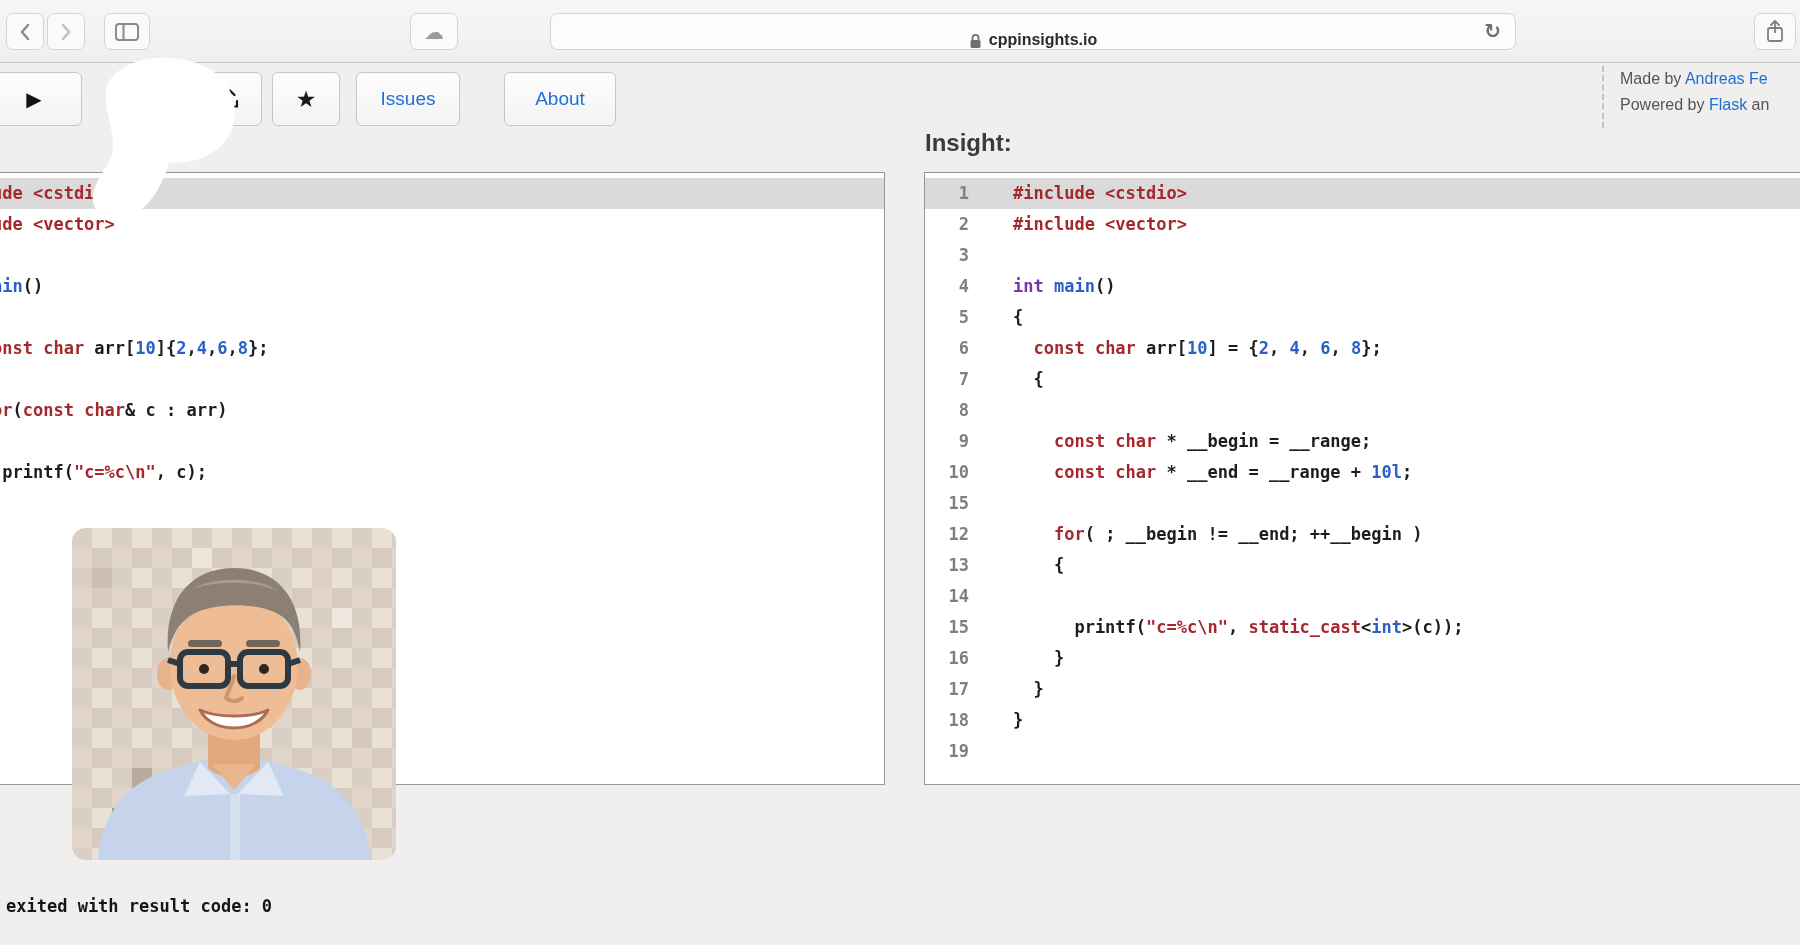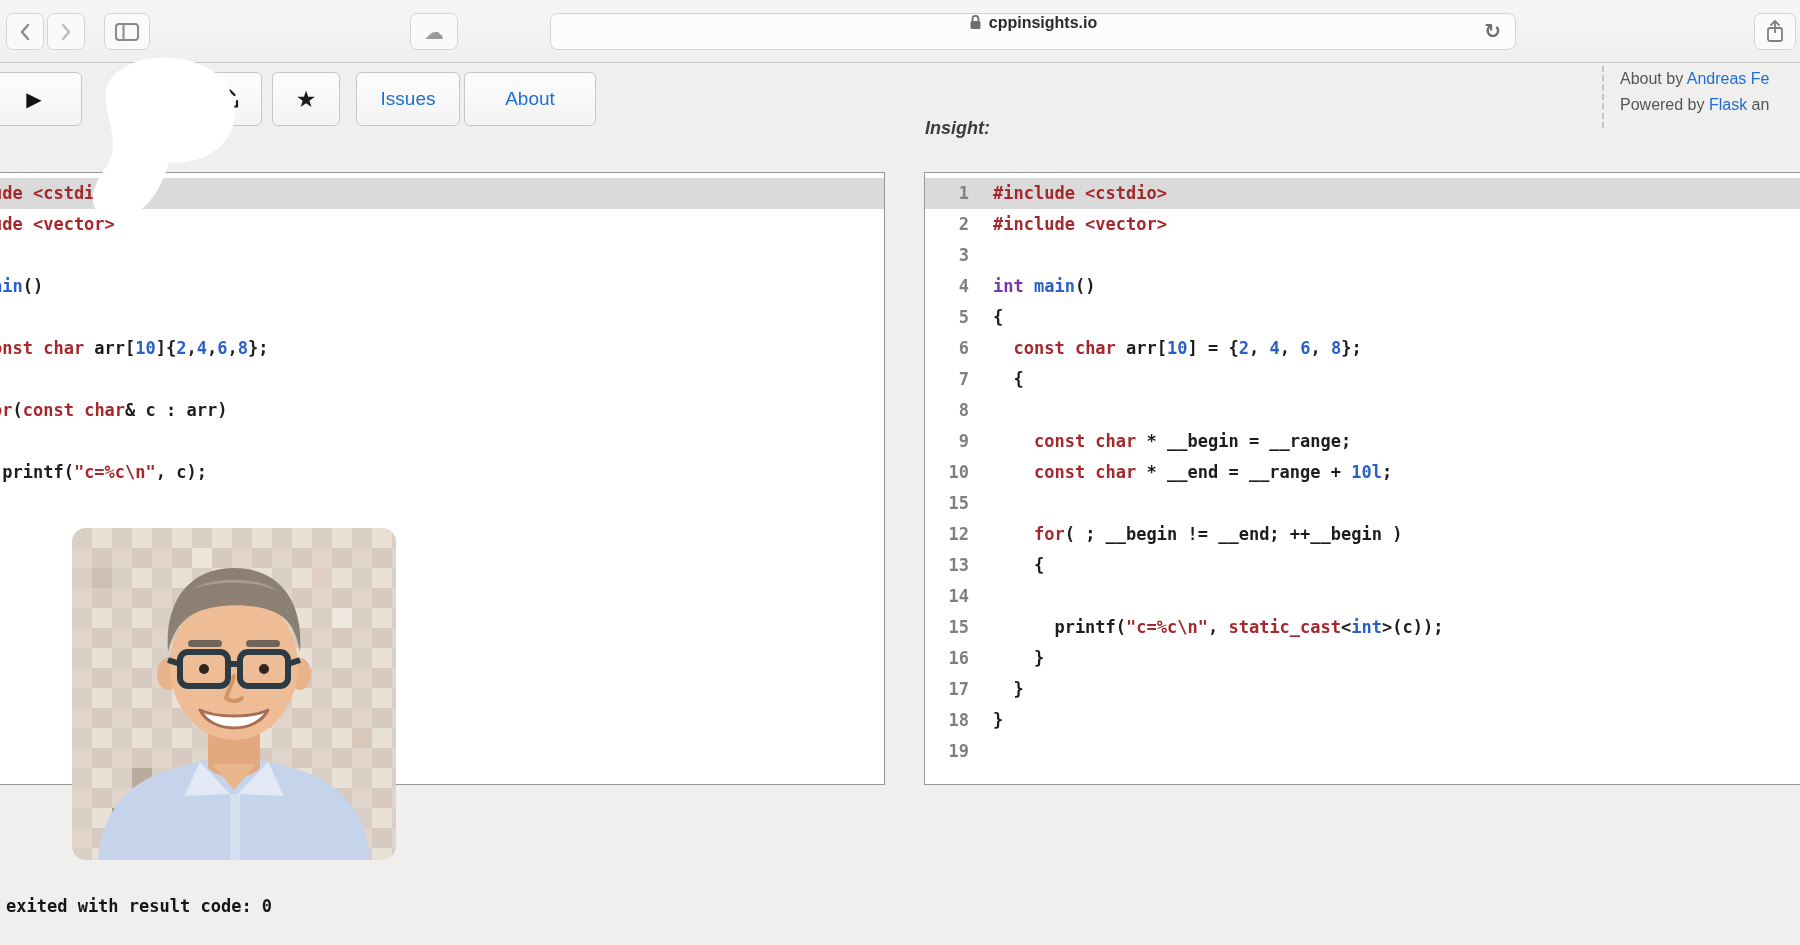--- a/index.html
+++ b/index.html
@@ -24,21 +24,21 @@
   .btn-back    { left: 6px;    width: 38px; }
   .btn-forward { left: 47px;   width: 38px; }
   .btn-sidebar { left: 104px;  width: 46px; }
   .btn-cloud   { left: 410px;  width: 48px; }
   .btn-share   { left: 1754px; width: 42px; }
   .glyph-cloud { font-family: "DejaVu Sans", sans-serif; font-size: 20px; color: #9b9b9b; }
 
   .url-field {
     position: absolute; left: 550px; top: 13px; width: 966px; height: 37px;
     background: #fdfcfb; border: 1px solid #d6d2cf; border-radius: 8px;
-    display: flex; align-items: flex-start; justify-content: center;
+    display: flex; align-items: flex-end; justify-content: center;
     font-size: 16px; color: #2b2b2b; font-weight: 600;
   }
   .url-field .lock { margin-right: 7px; display: inline-flex; }
   .url-reload {
     position: absolute; right: 14px; top: 5px;
     font-family: "DejaVu Sans", sans-serif; font-size: 20px; color: #6f6f6f;
     cursor: default;
   }
 
   
@@ -46,57 +46,57 @@
     position: absolute; top: 72px; height: 54px;
     border: 1px solid #c3c8cf; border-radius: 6px;
     background: linear-gradient(#fdfdfd, #f3f3f3);
     display: flex; align-items: center; justify-content: center;
     font-size: 19px; color: var(--link-blue, #1d6fd4);
   }
   .btn-play   { left: -14px; width: 96px; }
   .btn-upload { left: 198px; width: 64px; }
   .btn-star   { left: 272px; width: 68px; }
   .btn-issues { left: 356px; width: 104px; }
-  .btn-about  { left: 464px; width: 132px; text-align: center; }
+  .btn-about  { left: 504px; width: 112px; text-align: center; }
   .glyph-play { font-family: "DejaVu Sans", sans-serif; font-size: 20px; color: #141414; }
   .glyph-star { font-family: "DejaVu Sans", sans-serif; font-size: 23px; color: #1a1a1a; }
 
   .credits {
     position: absolute; left: 1602px; top: 66px; width: 200px; height: 62px;
     border-left: 2px dashed #c6c3c0; padding-left: 16px;
     font-size: 16px; color: #555; line-height: 26px; white-space: nowrap;
   }
   .credits a { color: var(--link-blue, #1d6fd4); text-decoration: none; }
 
   
   .panel {
     position: absolute; background: #ffffff; border: 1px solid #979797;
     overflow: hidden;
   }
   #left-panel  { left: -12px; top: 172px; width: 897px; height: 613px; }
   #right-panel { left: 924px; top: 172px; width: 900px; height: 613px; }
   .panel-inner { padding-top: 5px; }
 
   .insight-label {
-    position: absolute; left: 925px; top: 118px;
-    font-size: 18px; font-weight: bold; color: #3b3b3b; font-style: italic;
+    position: absolute; left: 925px; top: 129px;
+    font-size: 24px; font-weight: bold; color: #3b3b3b;
   }
 
   .code-row {
     display: flex; height: 31px; line-height: 31px;
     font-family: "DejaVu Sans Mono", "Liberation Mono", monospace;
     font-weight: 700; font-size: 17px; white-space: pre;
   }
   .code-row.hl { background: var(--hl, #dadada); }
   .gutter {
     flex: none; width: 56px; text-align: right; padding-right: 12px;
     color: #7f7f7f;
   }
   .code-text { white-space: pre; }
-  #right-panel .code-text { margin-left: 12px; }
+  #right-panel .code-text { margin-left: 32px; }
   #left-panel  .code-text { padding-left: 3px; }
 
   .tok-red    { color: var(--syn-red, #a5282d); }
   .tok-blue   { color: var(--syn-blue, #2a60c8); }
   .tok-purple { color: var(--syn-purple, #7b35a8); }
   .tok-plain  { color: #1d1d1d; }
 
   
   .console-line {
     position: absolute; left: 6px; top: 896px;
@@ -170,21 +170,21 @@
     <span class="glyph-star">★</span>
   </div>
   <div class="tb-btn btn-issues">
     <span>Issues</span>
   </div>
   <div class="tb-btn btn-about">
     <span>About</span>
   </div>
 
   <div class="credits">
-    <div><span>About by </span><a href="#">Andreas Fe</a></div>
+    <div><span>Made by </span><a href="#">Andreas Fe</a></div>
     <div><span>Powered by </span><a href="#">Flask</a><span> an</span></div>
   </div>
 </div>
 
 <div id="left-panel" class="panel">
   <div id="left-code" class="panel-inner">
       <div class="code-row hl"><span class="code-text"><span class="tok-red">ude &lt;cstdio&gt;</span></span></div>
       <div class="code-row"><span class="code-text"><span class="tok-red">ude &lt;vector&gt;</span></span></div>
       <div class="code-row"></div>
       <div class="code-row"><span class="code-text"><span class="tok-blue">ain</span><span class="tok-plain">()</span></span></div>

